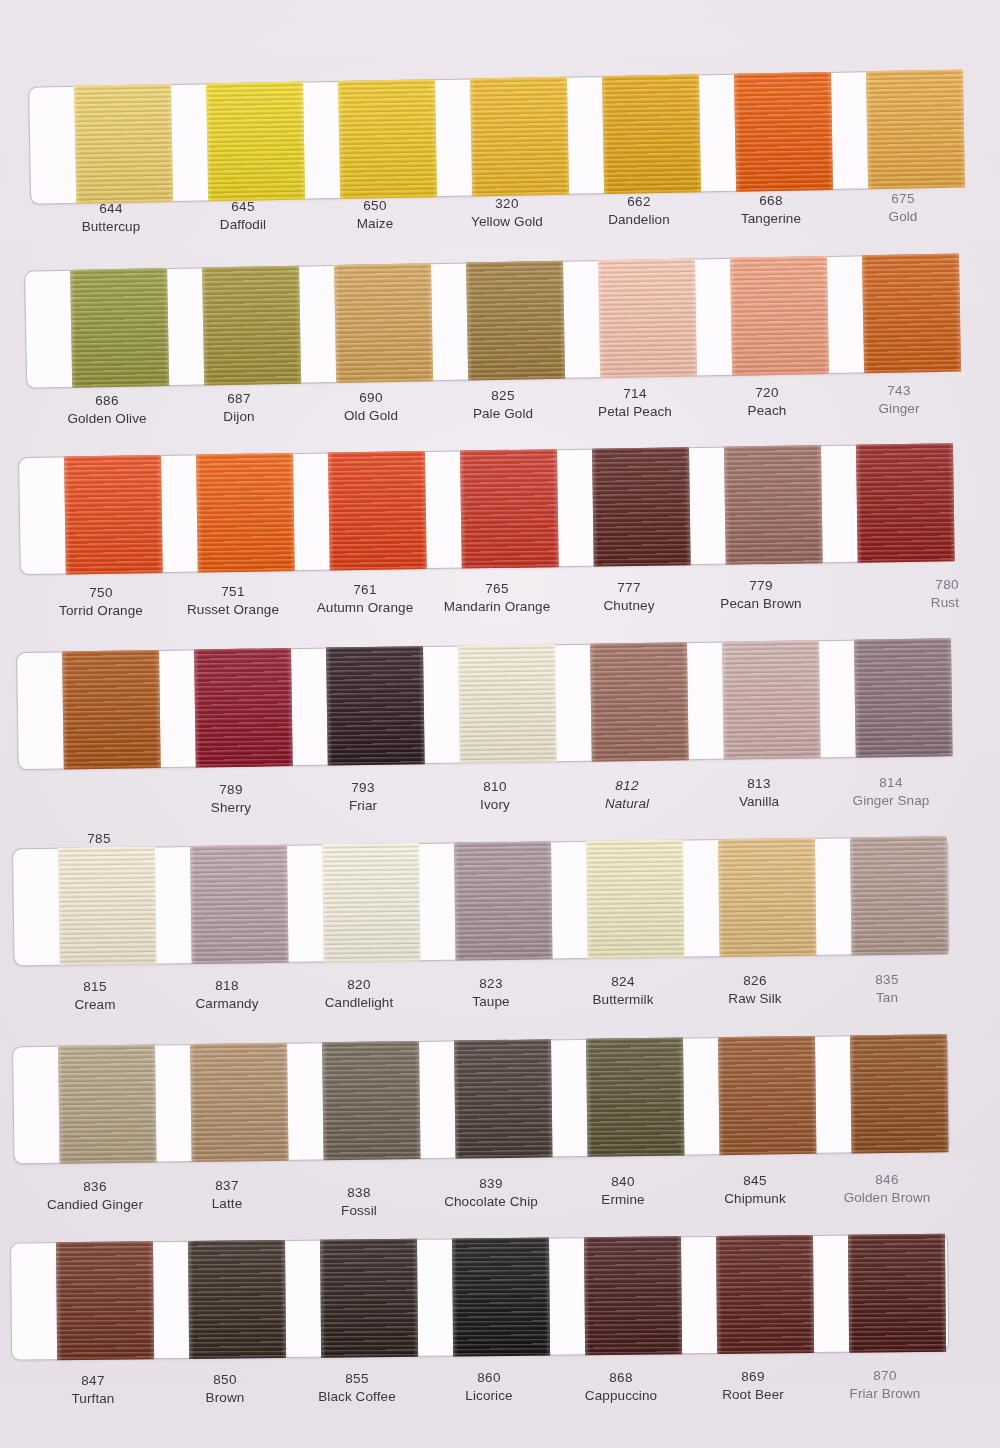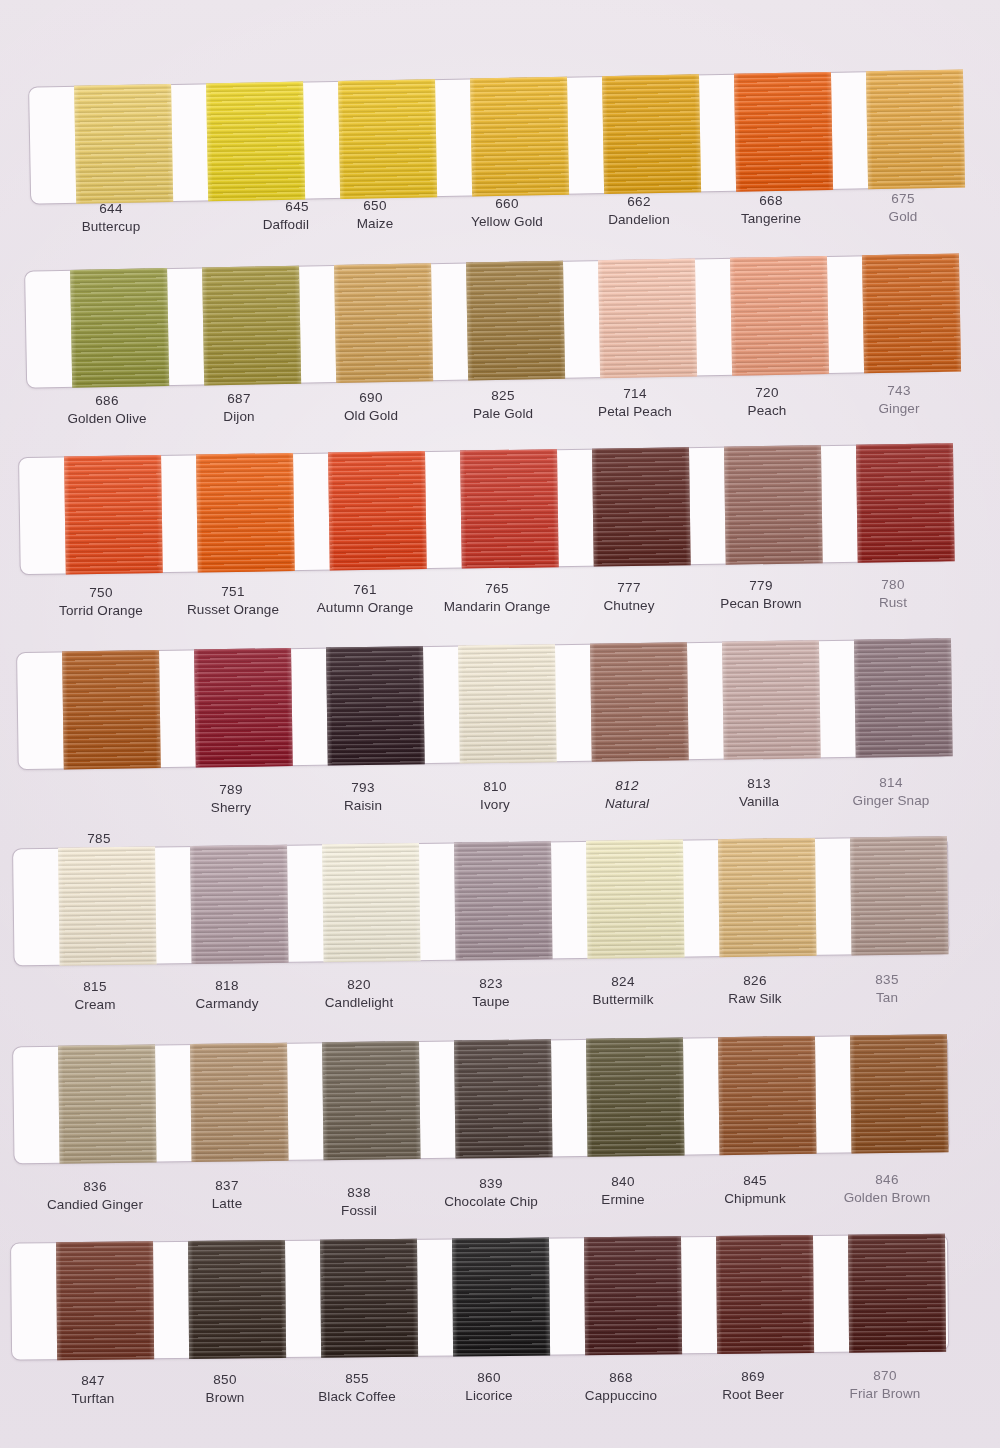--- a/index.html
+++ b/index.html
@@ -158,30 +158,30 @@
         <div class="cell">
           <div class="swatch" title="675 Gold" style="background: rgb(230, 168, 68);"></div>
         </div>
       </div>
     </div>
     <div class="labels" style="position: absolute; top: 200px; left: 45px;">
       <div class="label" style="transform: translateY(0px);">
         <span class="code">644</span>
         <span class="name">Buttercup</span>
       </div>
-      <div class="label" style="transform: translateY(-1.63px); text-align: right;">
+      <div class="label" style="transform: translateY(-1.63px);">
         <span class="code">645</span>
         <span class="name">Daffodil</span>
       </div>
       <div class="label" style="transform: translateY(-3.26px);">
         <span class="code">650</span>
         <span class="name">Maize</span>
       </div>
       <div class="label" style="transform: translateY(-4.88px);">
-        <span class="code">660</span>
+        <span class="code">320</span>
         <span class="name">Yellow Gold</span>
       </div>
       <div class="label" style="transform: translateY(-6.51px);">
         <span class="code">662</span>
         <span class="name">Dandelion</span>
       </div>
       <div class="label" style="transform: translateY(-8.14px);">
         <span class="code">668</span>
         <span class="name">Tangerine</span>
       </div>
@@ -290,21 +290,21 @@
         <span class="name">Mandarin Orange</span>
       </div>
       <div class="label" style="transform: translateY(-5.27px);">
         <span class="code">777</span>
         <span class="name">Chutney</span>
       </div>
       <div class="label" style="transform: translateY(-6.59px);">
         <span class="code">779</span>
         <span class="name">Pecan Brown</span>
       </div>
-      <div class="label faded" style="transform: translateY(-7.9px);">
+      <div class="label faded" style="transform: translateY(-7.9px); text-align: right;">
         <span class="code">780</span>
         <span class="name">Rust</span>
       </div>
     </div>
     <div class="row" style="top: 645px; height: 200px; transform: rotate(-0.85deg); transform-origin: 500px 0px;">
       <div class="card" style="left: 16px; width: 932px; background: rgb(253, 251, 253);"></div>
       <div class="strip" style="left: 44px;">
         <div class="cell">
           <div class="swatch" title="785 Copper" style="background: rgb(171, 84, 23);"></div>
         </div>
@@ -332,21 +332,21 @@
       <div class="label" style="transform: translateY(0px); margin-top: 48px;">
         <span class="code">785</span>
         <span class="name">Copper</span>
       </div>
       <div class="label" style="transform: translateY(-1.32px);">
         <span class="code">789</span>
         <span class="name">Sherry</span>
       </div>
       <div class="label" style="transform: translateY(-2.63px);">
         <span class="code">793</span>
-        <span class="name">Raisin</span>
+        <span class="name">Friar</span>
       </div>
       <div class="label" style="transform: translateY(-3.95px);">
         <span class="code">810</span>
         <span class="name">Ivory</span>
       </div>
       <div class="label" style="transform: translateY(-5.27px); font-style: italic;">
         <span class="code">812</span>
         <span class="name">Natural</span>
       </div>
       <div class="label" style="transform: translateY(-6.59px);">

